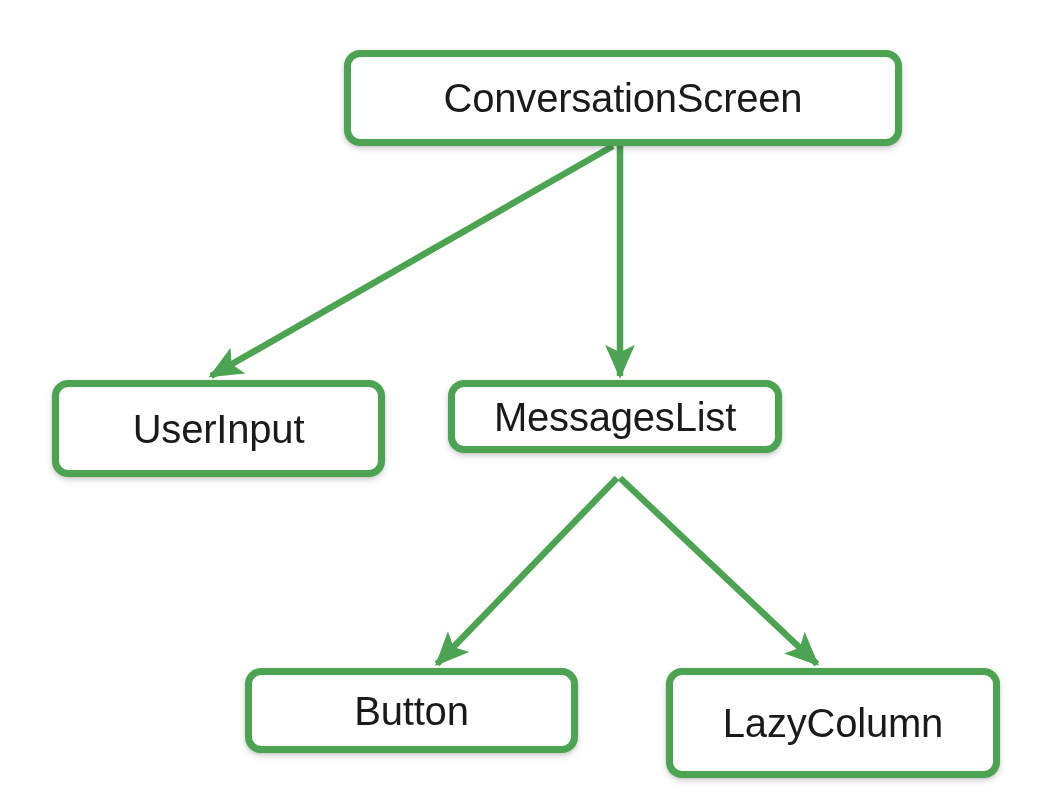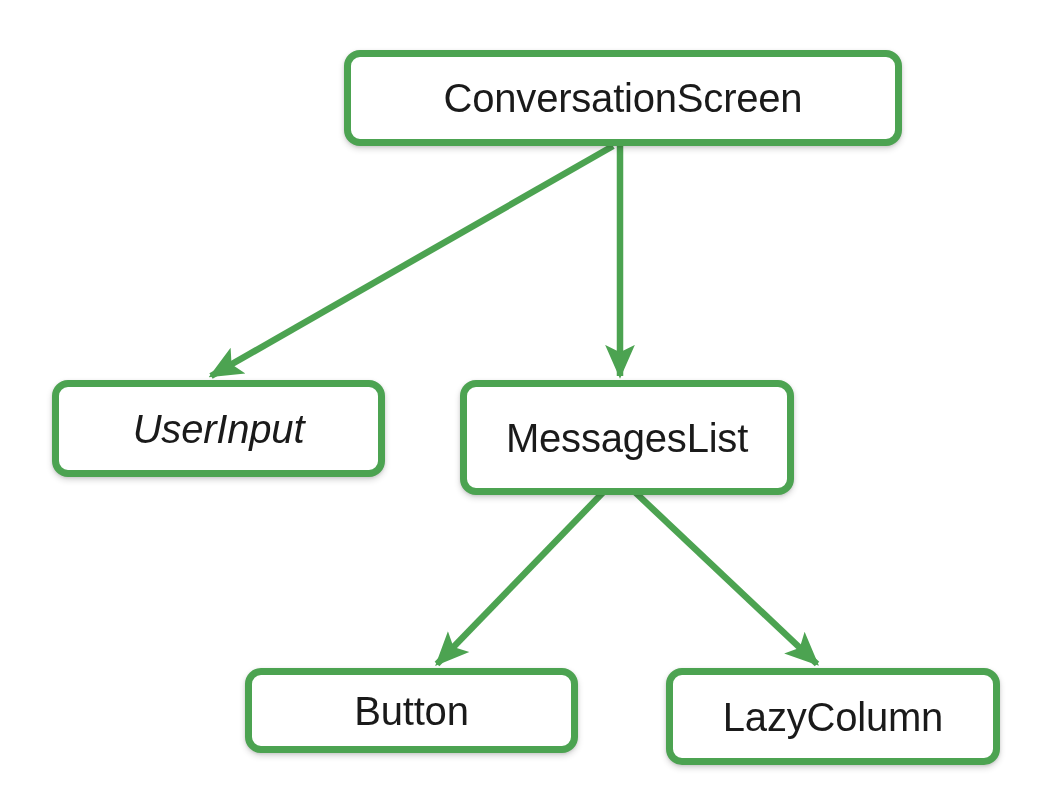--- a/index.html
+++ b/index.html
@@ -42,24 +42,24 @@
     font-size: 40px;
     font-weight: 400;
     color: #1a1a1a;
     letter-spacing: -0.2px;
     line-height: 1;
     white-space: nowrap;
     user-select: none;
   }
   
   #node-conversationscreen { left: 344px; top: 50px;  width: 558px; height: 96px; }
-  #node-userinput          { left: 52px;  top: 380px; width: 333px; height: 97px; font-style: italic; }
-  #node-messageslist       { left: 460px; top: 380px; width: 334px; height: 115px; }
+  #node-userinput          { left: 52px;  top: 380px; width: 333px; height: 97px; }
+  #node-messageslist       { left: 448px; top: 380px; width: 334px; height: 73px; }
   #node-button             { left: 245px; top: 668px; width: 333px; height: 85px; }
-  #node-lazycolumn         { left: 666px; top: 668px; width: 334px; height: 97px; }
+  #node-lazycolumn         { left: 666px; top: 668px; width: 334px; height: 110px; }
 </style>
 </head>
 <body>
 
 <div id="canvas">
 
   <svg id="edge-layer" viewBox="0 0 1040 802" width="1040" height="802" xmlns="http://www.w3.org/2000/svg">
     <defs>
       <marker id="arrowhead" viewBox="0 0 10 10" refX="9.2" refY="5" markerWidth="5.2" markerHeight="5.2" orient="auto-start-reverse">
         <path d="M 0 0.6 L 10 5 L 0 9.4 L 2.2 5 Z" fill="#4CA351"></path>

